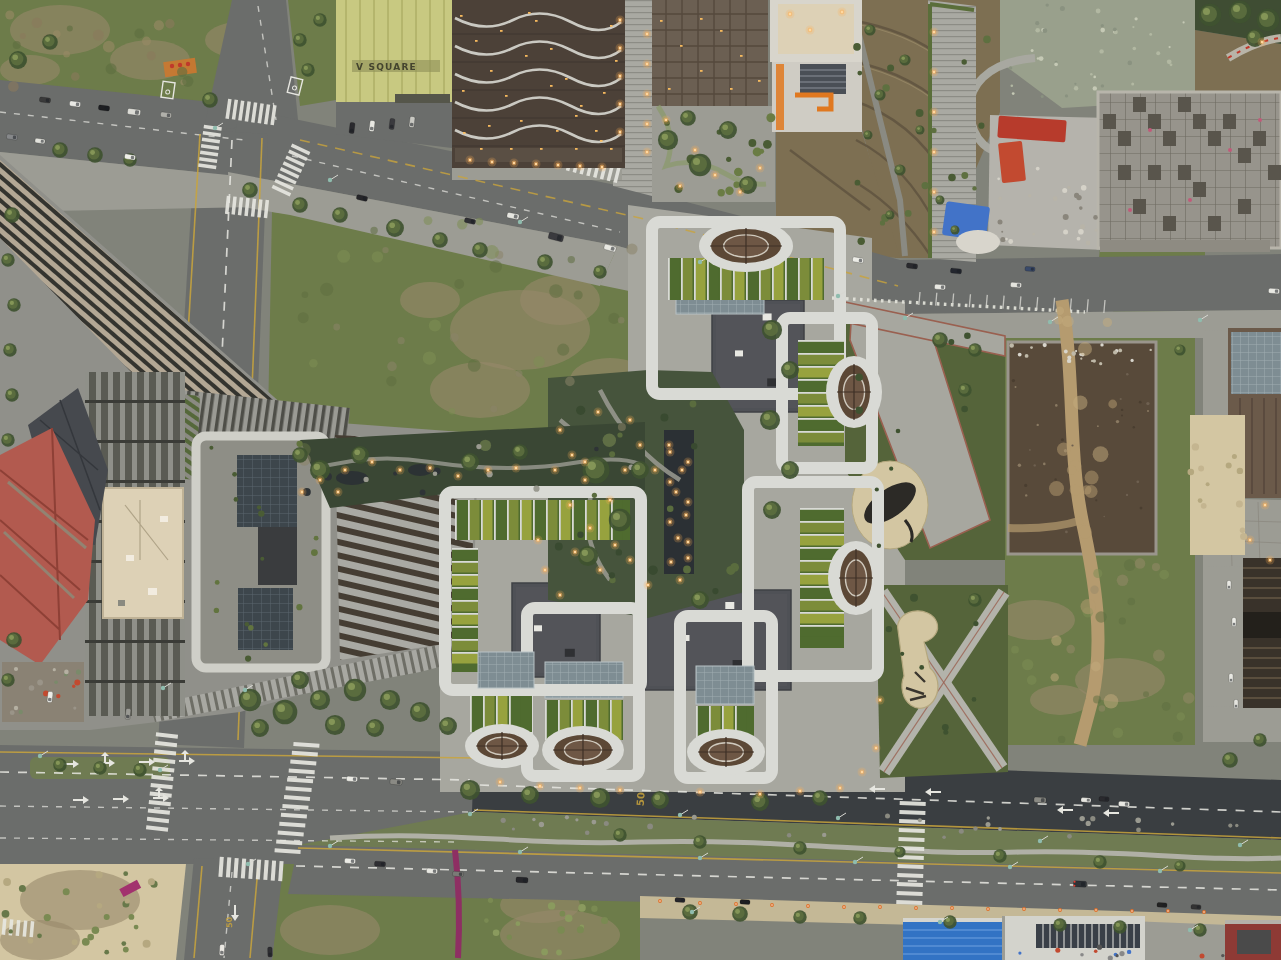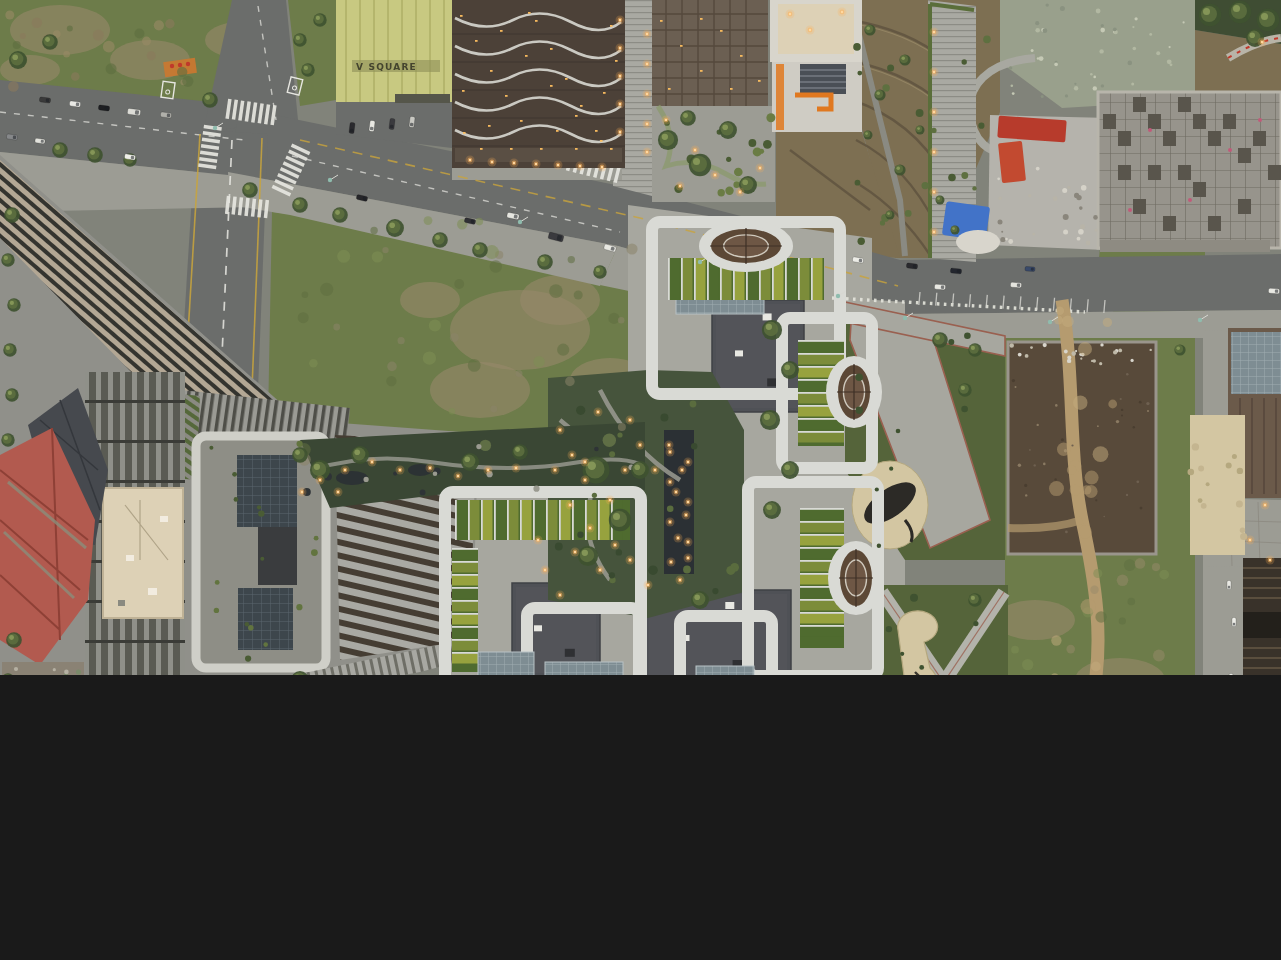--- a/index.html
+++ b/index.html
@@ -1,16 +1,16 @@
 <!DOCTYPE html>
 <html style="--base: #81837a; --road: #6b6d6b; --asphalt: #3a3e41; --walk: #9c9c94; --walk2: #a7a79f; --tanwalk: #c4b896; --paver: #a3a49e; --frame: #d9dad5; --roofDark: #4f5156; --roofEdge: #3f4145; --glass: #7e8d93; --glassLine: #9fadb2; --glassDark: #3d464c; --glassDarkLine: #5a666e; --green1: #4f6b2f; --green2: #7c8c3a; --green3: #97a23e; --ovalBrown: #5c4836; --ovalInner: #6e5745; --grass: #6d7c4a; --grassD: #55643a; --grassL: #7e8e54; --dirt: #98896a; --sand: #d3c6a2; --soil: #584a3a; --dirtRoad: #b59b6f; --pebble: #99a08c; --slope: #7d6f52; --tan: #ddd1b6; --red: #b25a4f; --redDark: #8e4036; --darkRoof2: #46494e; --vsq: #c8c981; --vsqLine: #a8a960; --brown: #4c4138; --brown2: #6b5f52; --orange: #e07820; --contRed: #b73b2c; --tarp: #4273c8; --blueRoof: #3273c4; --white: #d8d8d2; --warm: #ffb257; --teal: #8fbcae; --yellowLine: #c9a43c; --magenta: #a2326e; --constr: #97948c; --constrDark: #59554c; --treeD: #3f5230; --treeL: #5e7040; --water: #2b3034; --garden: #46543c; --gardenD: #3a4734; --medianG: #6f7b52; --pkedge: #9a6050;"><head>
 <meta charset="utf-8">
 <style>
   html,body{margin:0;padding:0;background:#1a1a1a;font-family:"DejaVu Sans",sans-serif}
-  .stage{width:1281px;height:675px;position:relative;overflow:hidden}
+  .stage{width:1281px;height:960px;position:relative;overflow:hidden}
   svg{display:block}
   .road{fill:var(--road)} .asph{fill:var(--asphalt)}
   .walk{fill:var(--walk)} .walk2{fill:var(--walk2)} .tanwalk{fill:var(--tanwalk)}
   .grass{fill:var(--grass)} .grassD{fill:var(--grassD)}
   .sand{fill:var(--sand)} .pebble{fill:var(--pebble)} .slope{fill:var(--slope)}
   .median{fill:var(--medianG)}
   .garden{fill:var(--garden)} .gardenD{fill:var(--gardenD)}
   .dashW{stroke:#e8e8e2;stroke-width:1.7;fill:none;stroke-dasharray:9 9;opacity:.85}
   .dashW2{stroke:#e8e8e2;stroke-width:1.4;fill:none;stroke-dasharray:6 8;opacity:.7}
   .lineY{stroke:var(--yellowLine);stroke-width:1.6;fill:none;opacity:.85}

